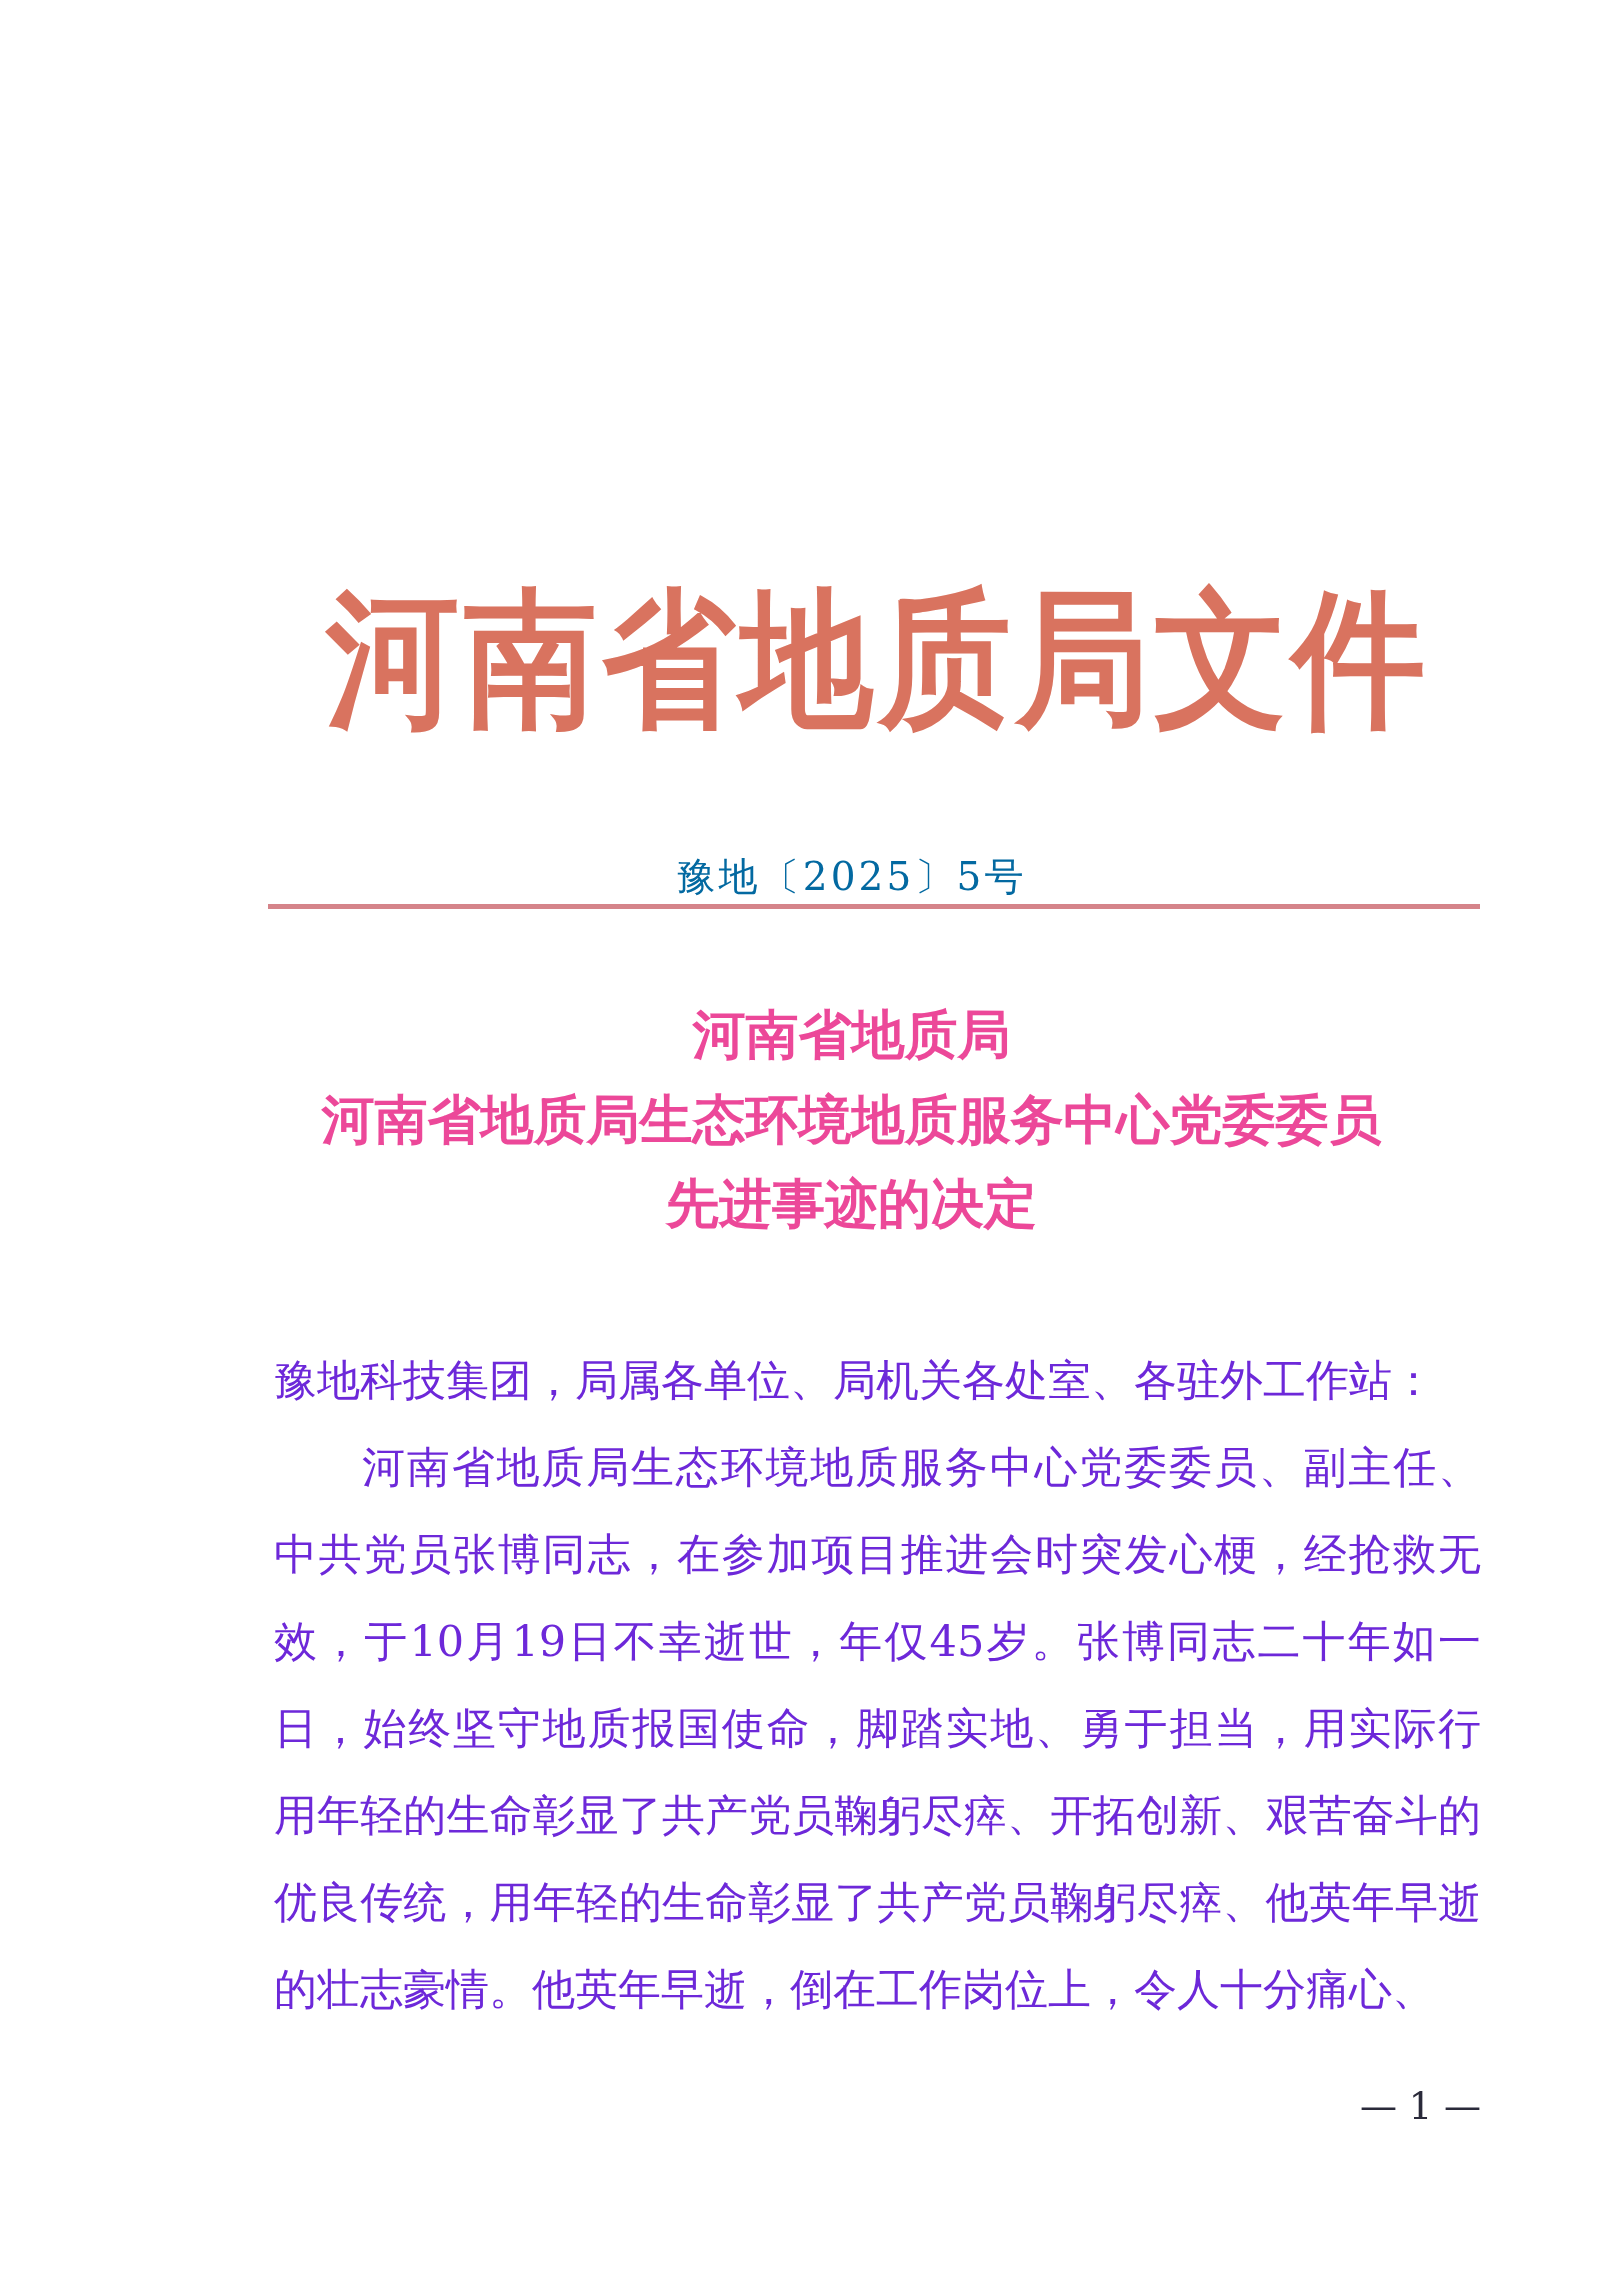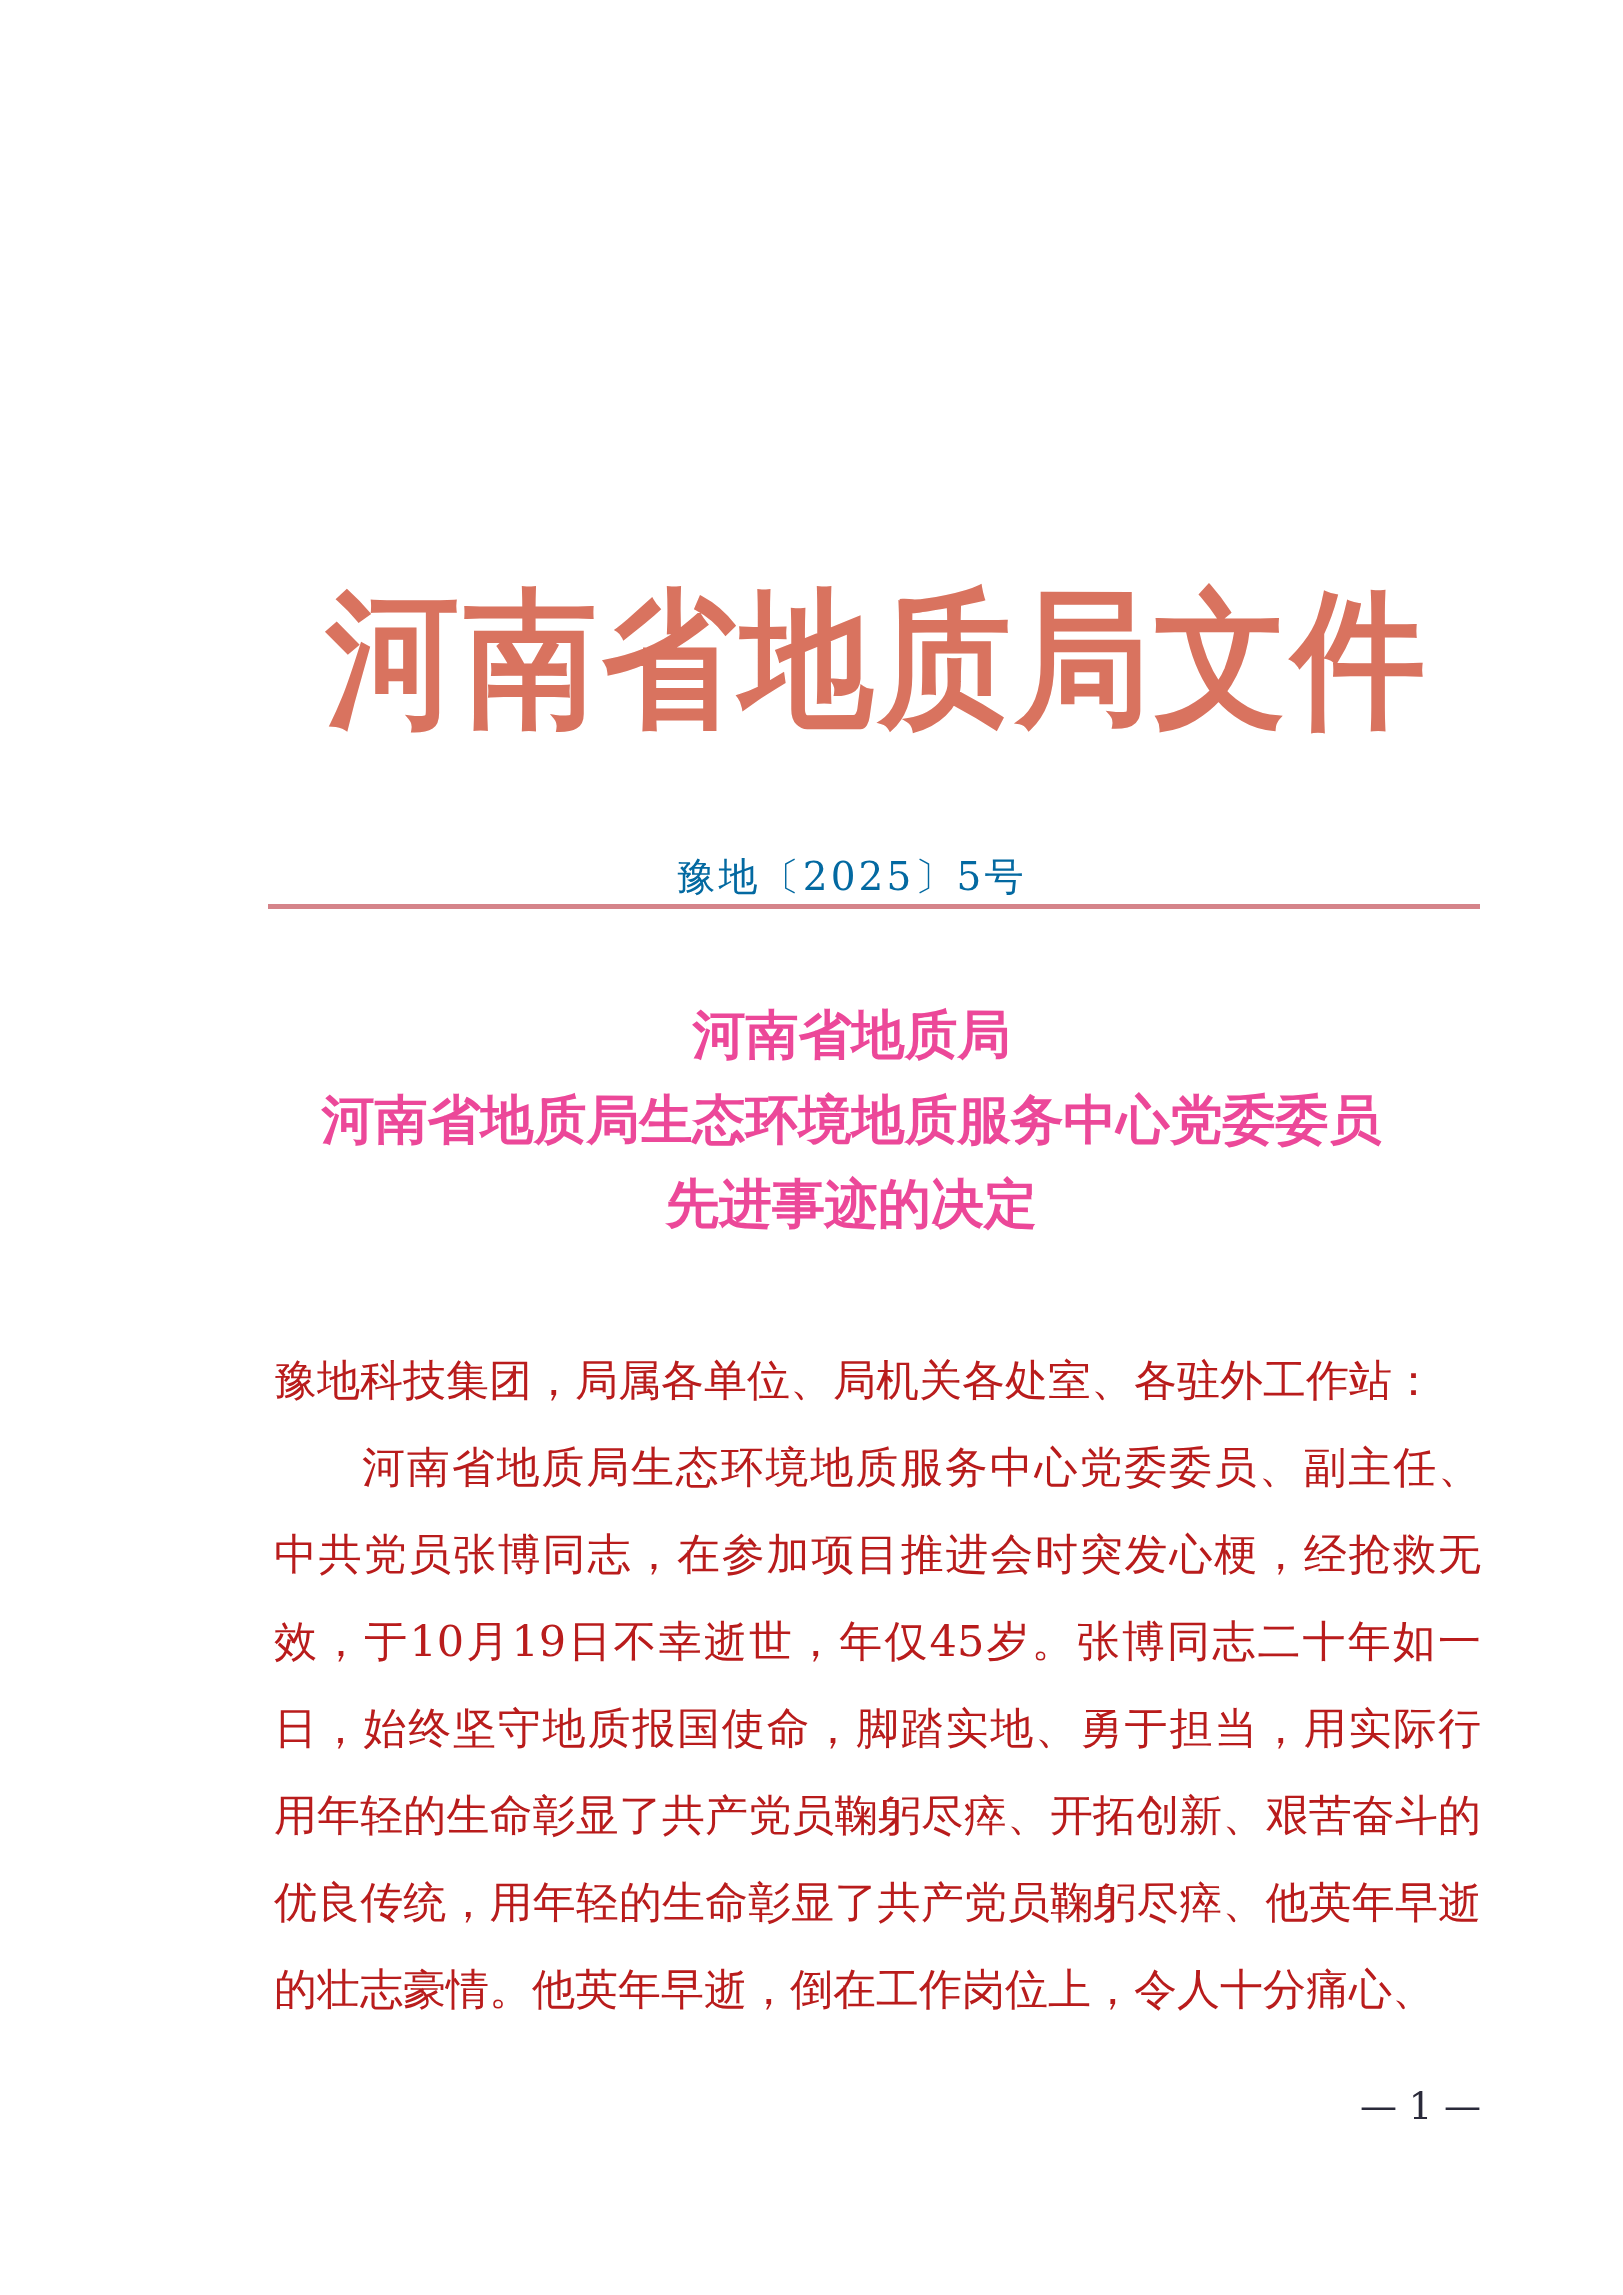--- a/index.html
+++ b/index.html
@@ -22,21 +22,21 @@
     position: absolute; left: 228px; top: 904px; width: 1212px; height: 5.1px;
     background: #d5848a;
   }
   .title-line {
     position: absolute; left: 0; width: 1623px; text-align: center;
     font-family: "DejaVu Sans", "Liberation Sans", sans-serif; font-weight: bold;
     color: #ec4899; font-size: 53px; line-height: 66px;
   }
   .body-line {
     position: absolute; left: 234px; width: 1207px; height: 66px;
-    font-family: "DejaVu Serif", "Liberation Serif", serif; color: #b91c1c;
+    font-family: "DejaVu Serif", "Liberation Serif", serif; color: #6d28d9;
     font-size: 43px; line-height: 66px; white-space: nowrap;
     text-align: justify; text-align-last: justify;
   }
   .body-line.indent { left: 322px; width: 1119px; }
   .body-line.last { text-align-last: left; width: 1135px; }
   .page-number {
     position: absolute; left: 1304px; top: 2081px; width: 153px; text-align: center;
     font-family: "DejaVu Serif", "Liberation Serif", serif; font-size: 37px; color: #2a2a3a;
     line-height: 51px;
   }

